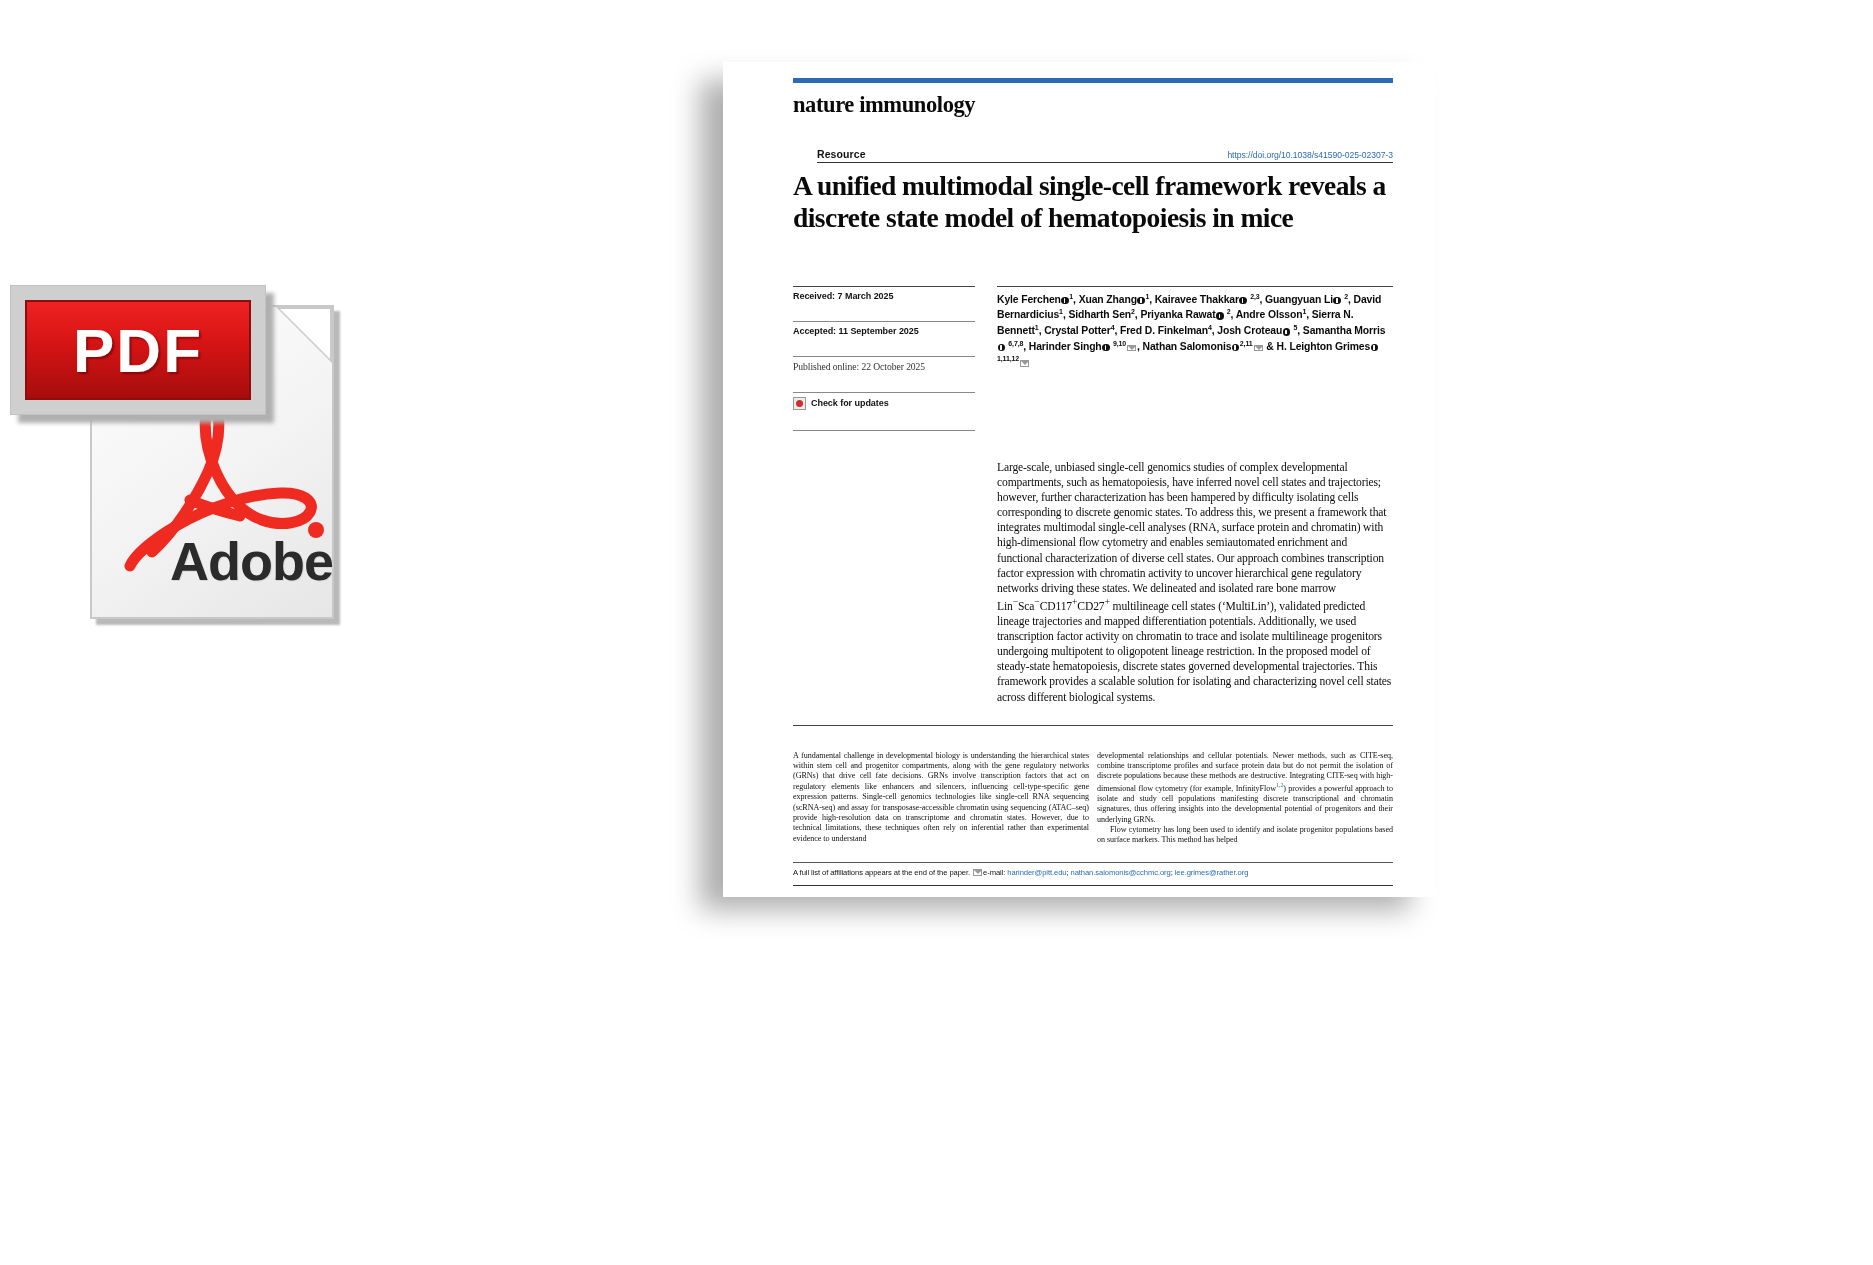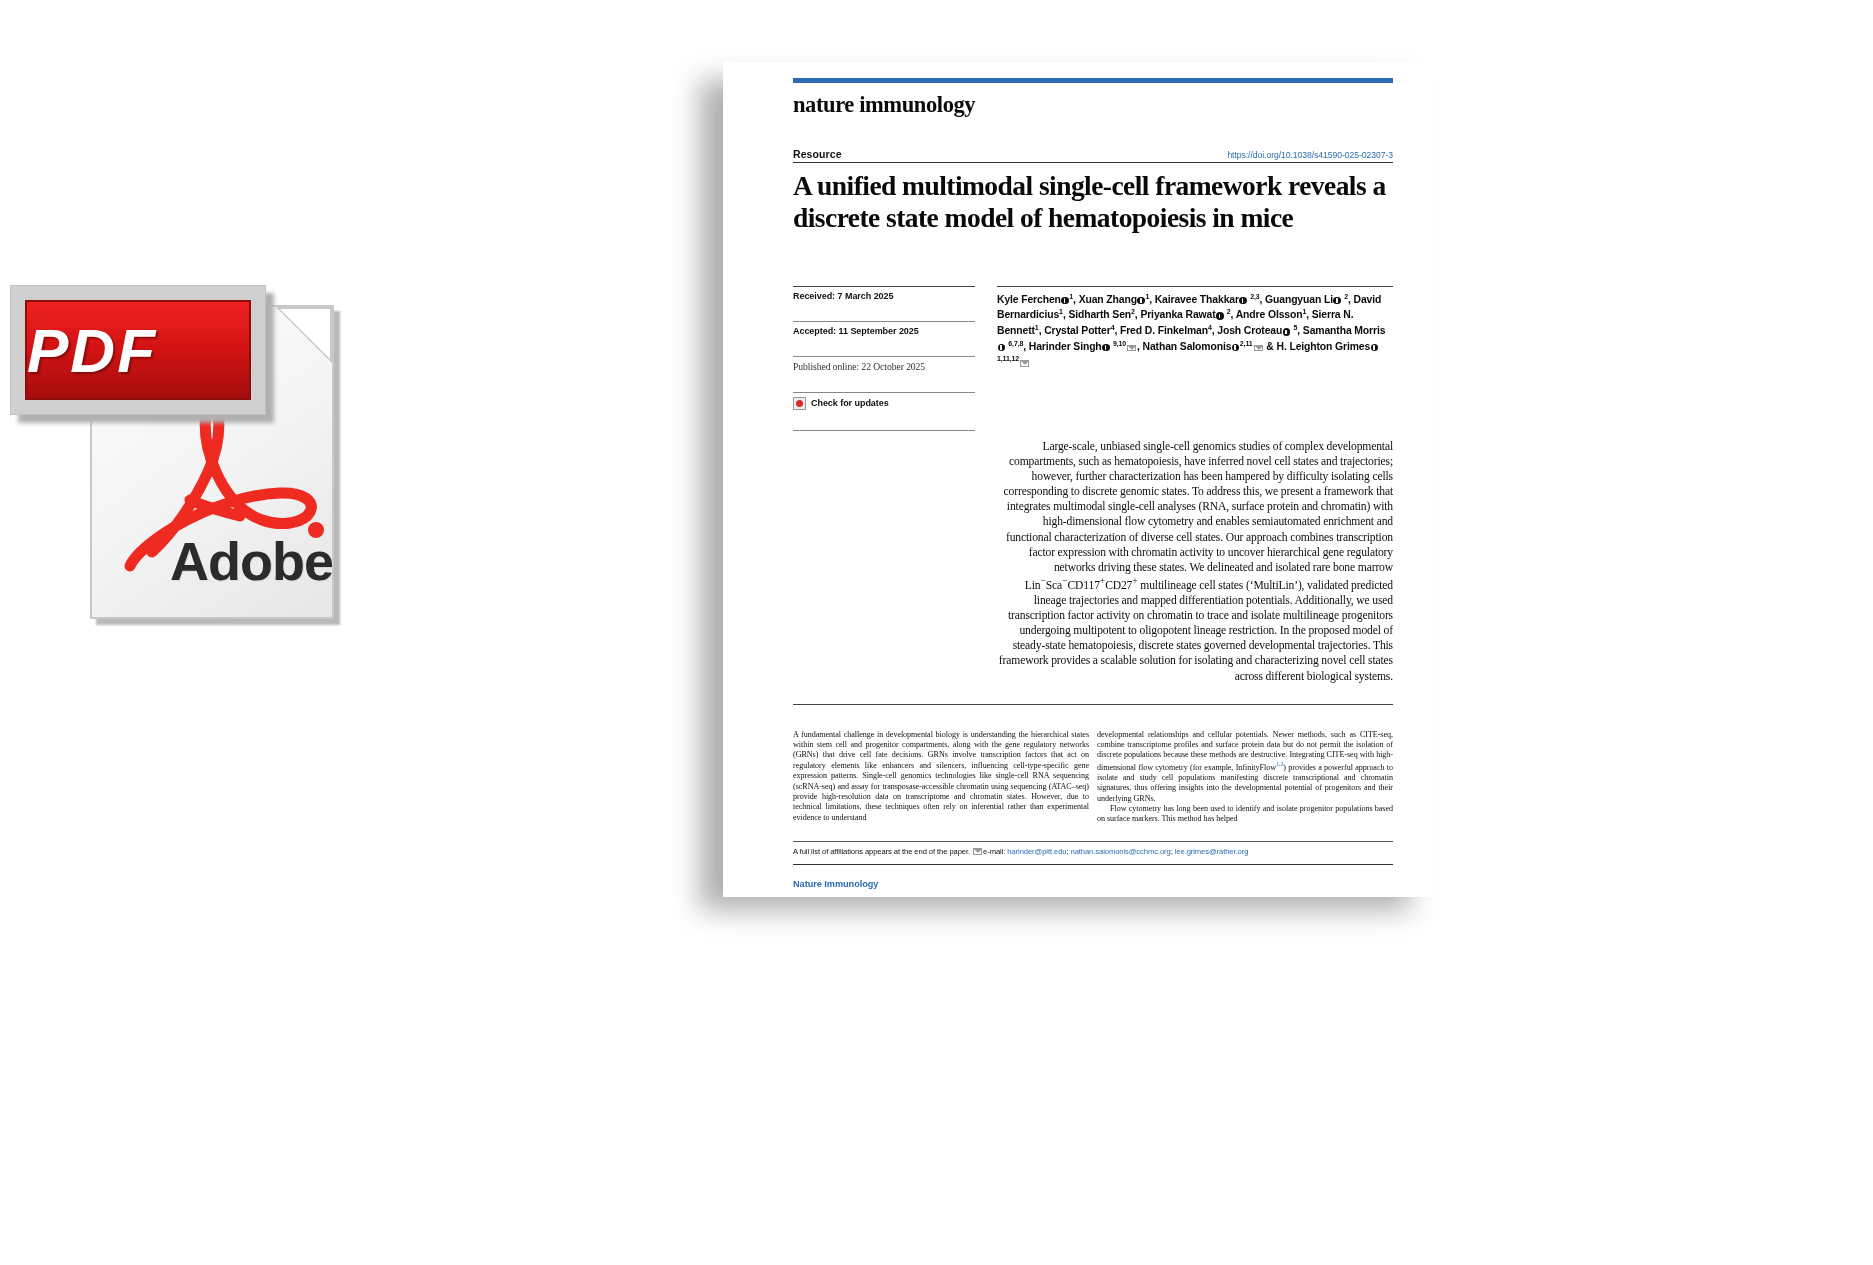--- a/index.html
+++ b/index.html
@@ -106,22 +106,21 @@
     position: absolute;
     left: 14px;
     top: 14px;
     right: 14px;
     bottom: 14px;
     background: linear-gradient(180deg,#ef2222 0%,#d71414 42%,#a60d0d 100%);
     border: 2px solid #8d0c0c;
     box-sizing: border-box;
     display: flex;
     align-items: center;
-    justify-content: flex-start;
-    font-style: italic;
+    justify-content: center;
   }
   #pdf-icon .badge-text {
     font-family: "Liberation Sans", sans-serif;
     font-weight: bold;
     font-size: 62px;
     color: #ffffff;
     letter-spacing: 2px;
     text-shadow: 2px 2px 2px rgba(90,0,0,.55);
   }
 
@@ -166,20 +165,21 @@
     margin-bottom: 30px;
   }
 
   .kicker-row {
     display: flex;
     align-items: flex-end;
     justify-content: space-between;
     border-bottom: 1.2px solid #333;
     padding-bottom: 2px;
     margin-bottom: 7px;
+    margin-left: 24px;
   }
   .kicker {
     font-size: 10.5px;
     font-weight: bold;
     color: #111;
     letter-spacing: .1px;
   }
   .doi {
     font-size: 8.6px;
     color: #2b6cb4;
@@ -287,28 +287,28 @@
     content: "";
     position: absolute;
     left: 0; top: 0;
     width: 0; height: 0;
     border-left: 4.4px solid transparent;
     border-right: 4.4px solid transparent;
     border-top: 4px solid #999;
   }
 
   .abstract {
-    margin-top: 8px;
+    margin-top: 29px;
     margin-left: 204px;
     font-family: "Liberation Serif", serif;
     font-size: 11.6px;
     line-height: 1.305;
     color: #0d0d0d;
     letter-spacing: -0.14px;
-    text-align: right;
+    text-align: left;
   }
 
   .body-rule {
     border-top: 1px solid #444;
     margin-top: 20px;
   }
   .body-cols {
     display: flex;
     gap: 8px;
     margin-top: 25px;

